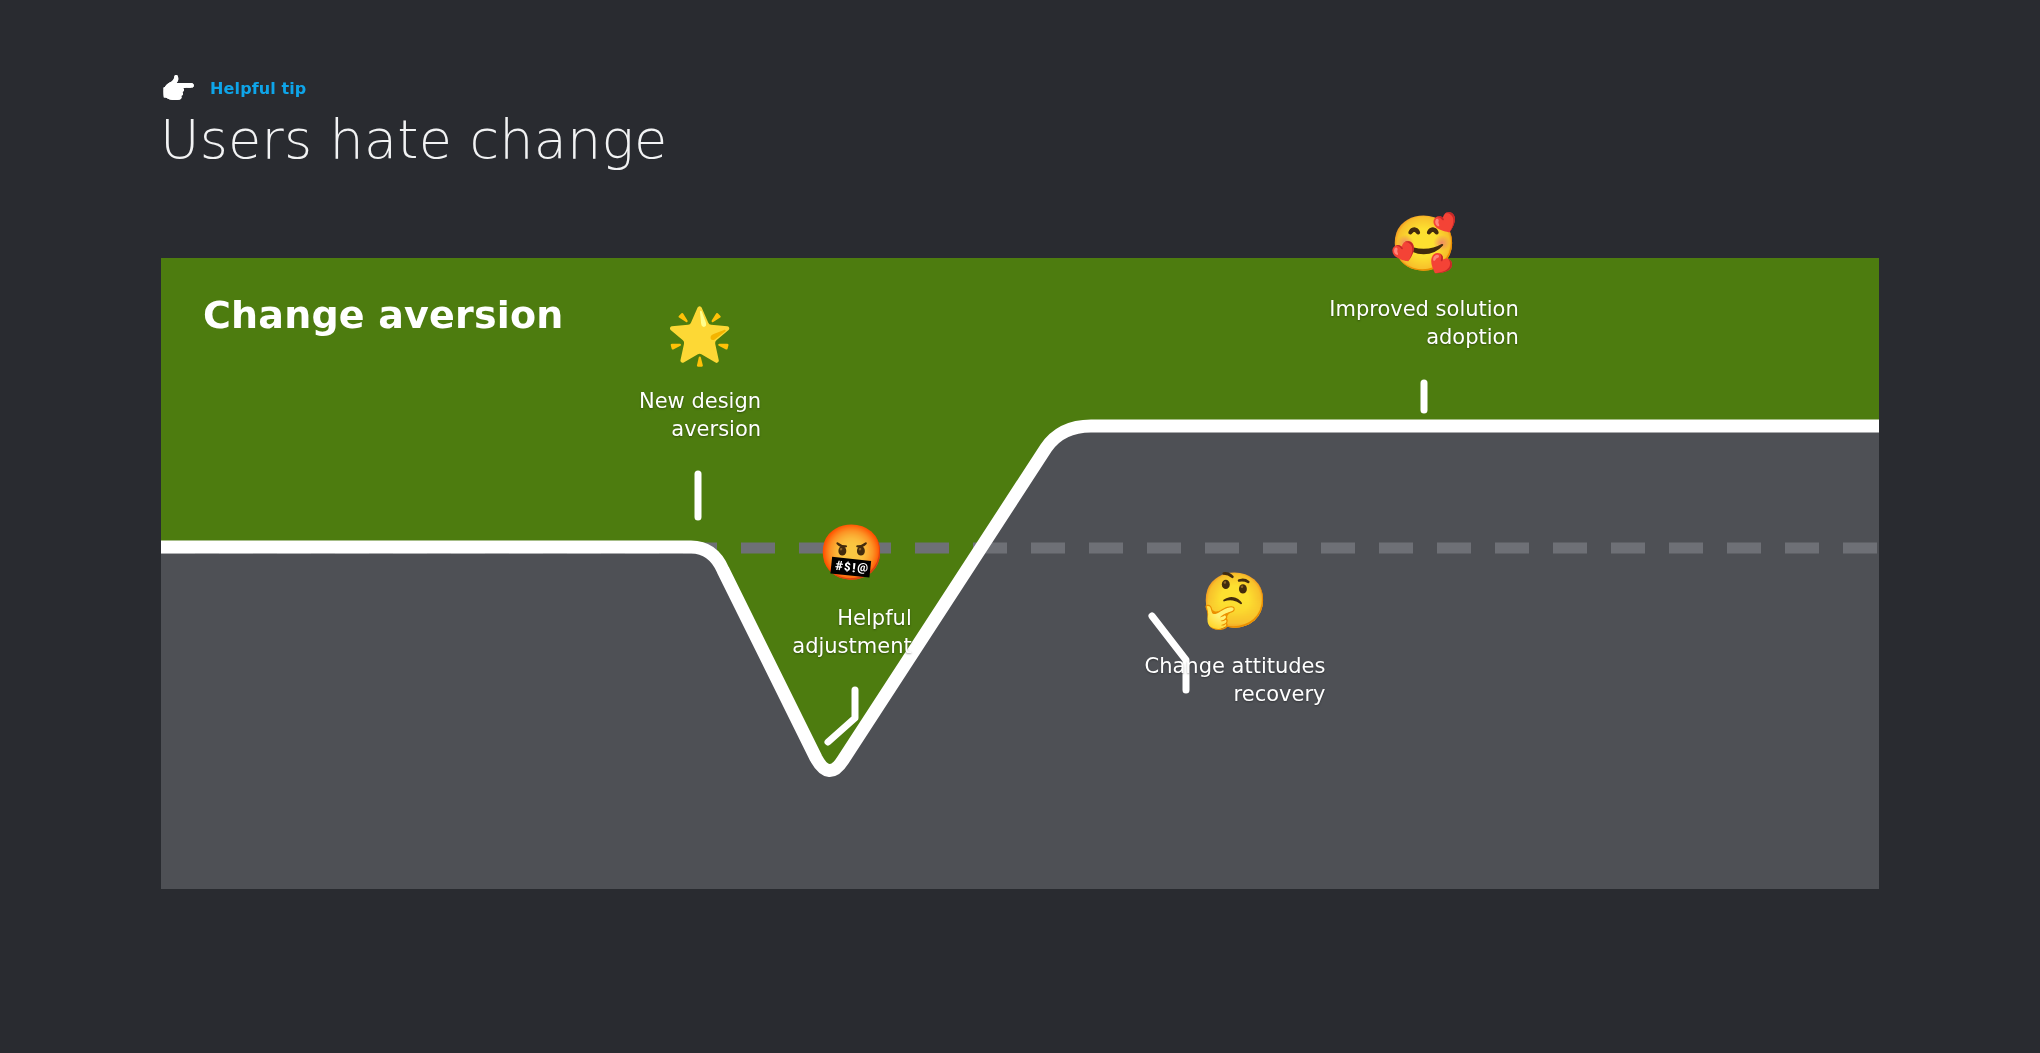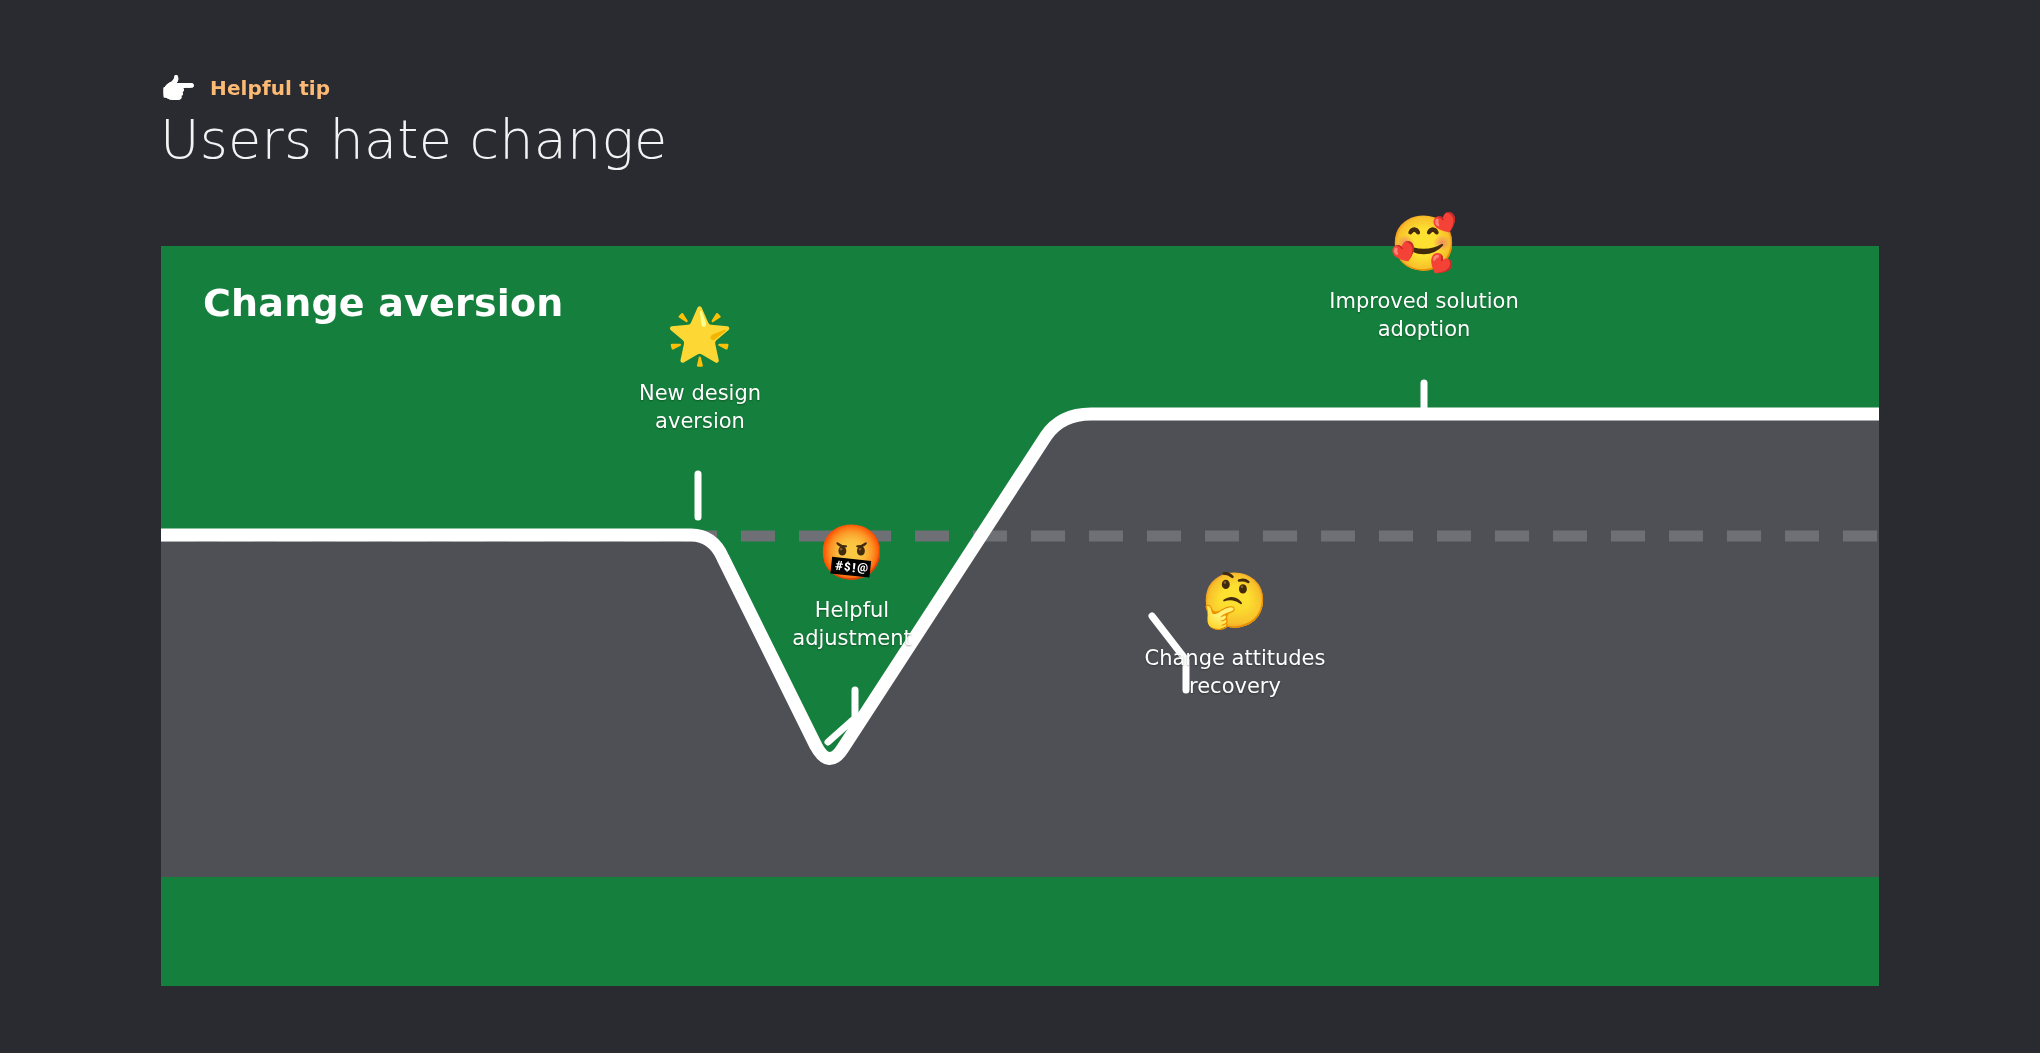--- a/index.html
+++ b/index.html
@@ -38,43 +38,43 @@
   }
   .eyebrow-icon {
     font-size: 29px;
     line-height: 1;
     color: #ffffff;
     filter: grayscale(1) brightness(2.6);
     display: inline-block;
     transform: translateY(1px);
   }
   .eyebrow-label {
-    font-size: 20px;
+    font-size: 16px;
     font-weight: 700;
-    color: #fdba74;
+    color: #0ea5e9;
     letter-spacing: 0.1px;
     white-space: nowrap;
   }
   .page-title {
     font-size: 54px;
     font-weight: 300;
     color: #f2f3f4;
     letter-spacing: 0.2px;
     line-height: 1.18;
     white-space: nowrap;
   }
 
   
   .panel {
     position: absolute;
     left: 161px;
-    top: 246px;
+    top: 258px;
     width: 1718px;
-    height: 740px;
-    background: #15803d;
+    height: 631px;
+    background: #4d7c0f;
     overflow: hidden;
   }
   .panel-svg {
     position: absolute;
     left: 0;
     top: 0;
     width: 1718px;
     height: 631px;
     display: block;
   }
@@ -102,25 +102,25 @@
   }
   .annotation .emoji {
     font-size: 54px;
     line-height: 1.05;
     height: 62px;
     display: flex;
     align-items: center;
     justify-content: center;
   }
   .annotation .ann-label {
-    margin-top: 12px;
+    margin-top: 20px;
     font-size: 21px;
     font-weight: 400;
     color: #ffffff;
-    text-align: center;
+    text-align: right;
     line-height: 1.34;
     white-space: pre-line;
     text-shadow: 0 1px 2px rgba(0,0,0,.35);
   }
 
   
   #ann-new-design   { left: 570px;  top: 305px; }
   #ann-initial      { left: 722px;  top: 522px; }
   #ann-recovery     { left: 1105px; top: 570px; }
   #ann-adoption     { left: 1294px; top: 213px; }

